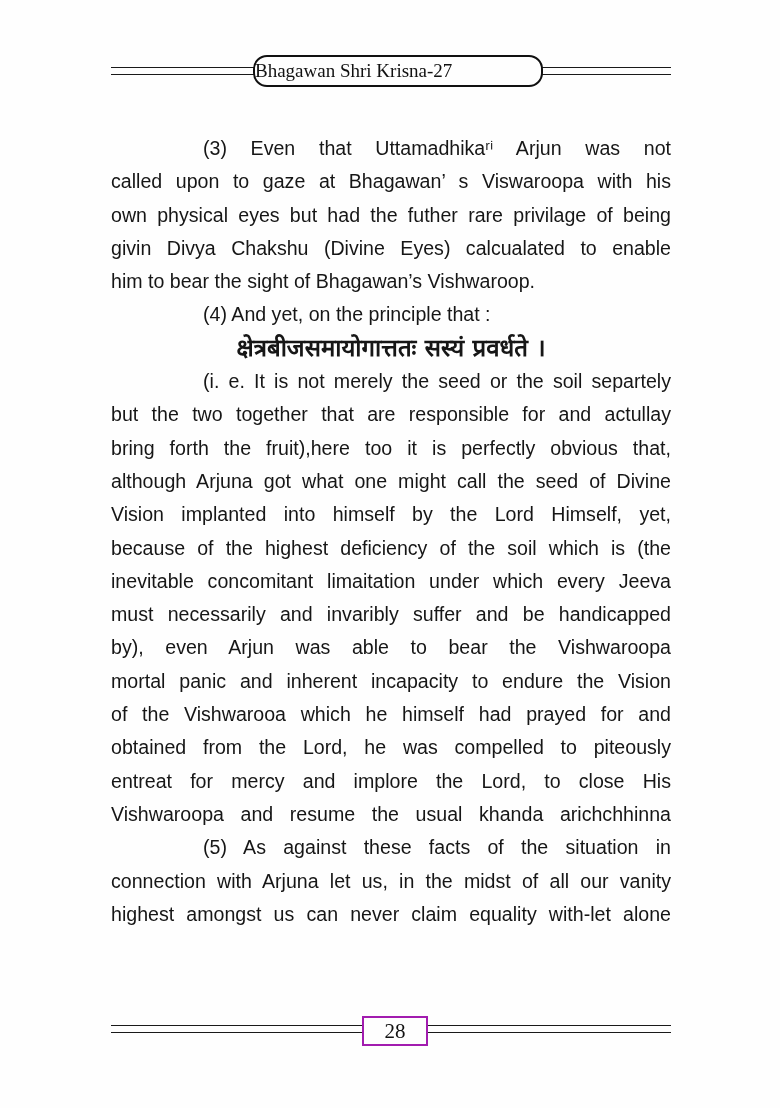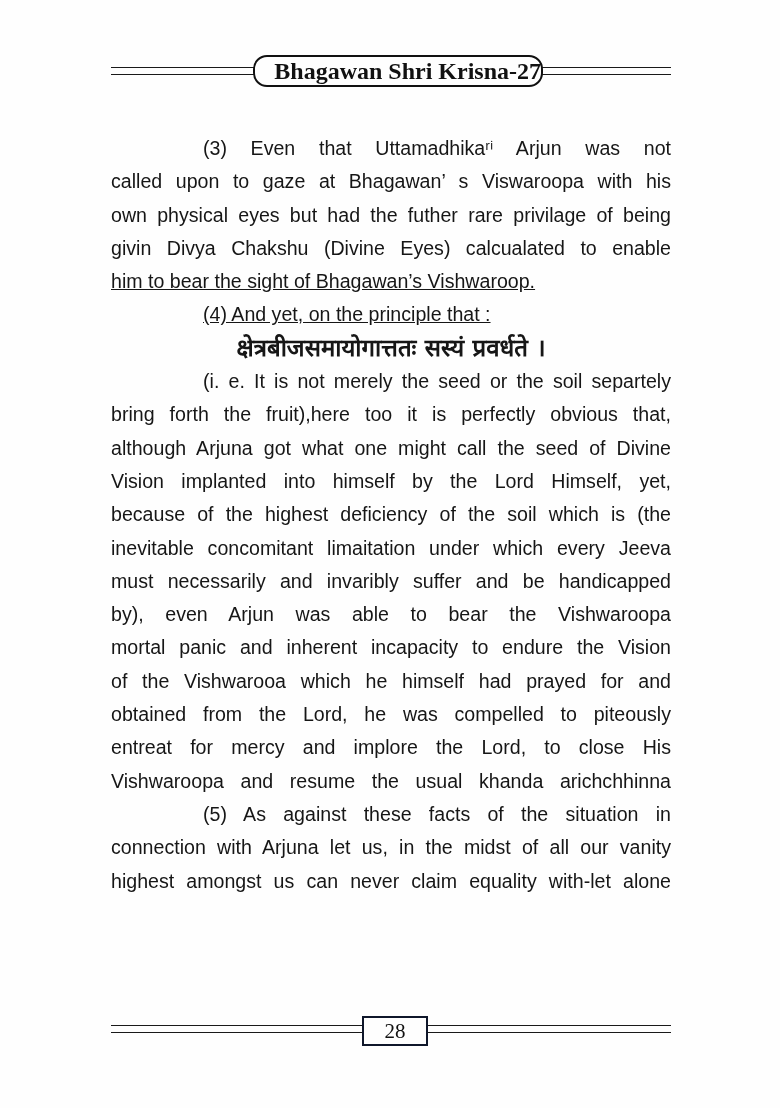--- a/index.html
+++ b/index.html
@@ -38,24 +38,24 @@
     .running-head .rule-right { left: 427px; top: 12px; width: 133px; }
     .head-pill {
       position: absolute;
       left: 142px;
       top: 0;
       width: 286px;
       height: 28px;
       border: 2px solid #111;
       border-radius: 14px;
       background: #fefefe;
-      text-align: right;
+      text-align: left;
       font-family: "Liberation Serif", serif;
-      font-weight: bold;
-      font-size: 24px;
+      font-weight: normal;
+      font-size: 19px;
       line-height: 28px;
       color: #111;
     }
     
     .text-block {
       position: absolute;
       left: 111px;
       top: 92px;
       width: 560px;
       font-family: "Liberation Sans", sans-serif;
@@ -67,21 +67,20 @@
     .line {
       display: block;
       white-space: nowrap;
       text-align: justify;
       text-align-last: justify;
       height: 33.3px;
       overflow: visible;
     }
     .line.last {
       text-align-last: left;
-      text-decoration: underline;
     }
     .line.indent {
       padding-left: 92px;
     }
     .line.centered {
       text-align: center;
       text-align-last: center;
       font-family: "DejaVu Sans", sans-serif;
       font-weight: bold;
       font-size: 24px;
@@ -95,21 +94,21 @@
       height: 30px;
     }
     .folio .rule-left { left: 0; top: 10px; width: 252px; }
     .folio .rule-right { left: 316px; top: 10px; width: 244px; }
     .folio-box {
       position: absolute;
       left: 251px;
       top: 1px;
       width: 62px;
       height: 26px;
-      border: 2px solid #0f172a;
+      border: 2px solid #a21caf;
       background: #fefefe;
       text-align: center;
       font-family: "Liberation Serif", serif;
       font-size: 21px;
       line-height: 27px;
       color: #111;
     }
   </style>
 </head>
 <body>
@@ -124,20 +123,21 @@
 
   <div class="text-block">
     <span class="line indent">(3)  Even that Uttamadhikaʳⁱ  Arjun was not</span>
     <span class="line">called upon to gaze at Bhagawan’ s Viswaroopa with his</span>
     <span class="line">own physical eyes but had the futher rare privilage of being</span>
     <span class="line">givin Divya Chakshu (Divine Eyes) calcualated to enable</span>
     <span class="line last">him to bear the sight of Bhagawan’s Vishwaroop.</span>
     <span class="line indent last">(4)  And yet, on the principle that :</span>
     <span class="line centered">क्षेत्रबीजसमायोगात्ततः सस्यं प्रवर्धते ।</span>
     <span class="line indent">(i. e. It is not merely the seed or the soil separtely</span>
+    <span class="line">but the two together that are responsible for and actullay</span>
     <span class="line">bring forth the fruit),here too it is perfectly obvious that,</span>
     <span class="line">although Arjuna got what one might call the seed of Divine</span>
     <span class="line">Vision implanted into himself by the Lord Himself, yet,</span>
     <span class="line">because of the highest deficiency of the soil which is (the</span>
     <span class="line">inevitable concomitant limaitation under which every Jeeva</span>
     <span class="line">must necessarily and invaribly suffer and be handicapped</span>
     <span class="line">by), even Arjun was able to bear the Vishwaroopa</span>
     <span class="line">mortal panic and inherent incapacity to endure the Vision</span>
     <span class="line">of the Vishwarooa which he himself had prayed for and</span>
     <span class="line">obtained from the Lord, he was compelled to piteously</span>

